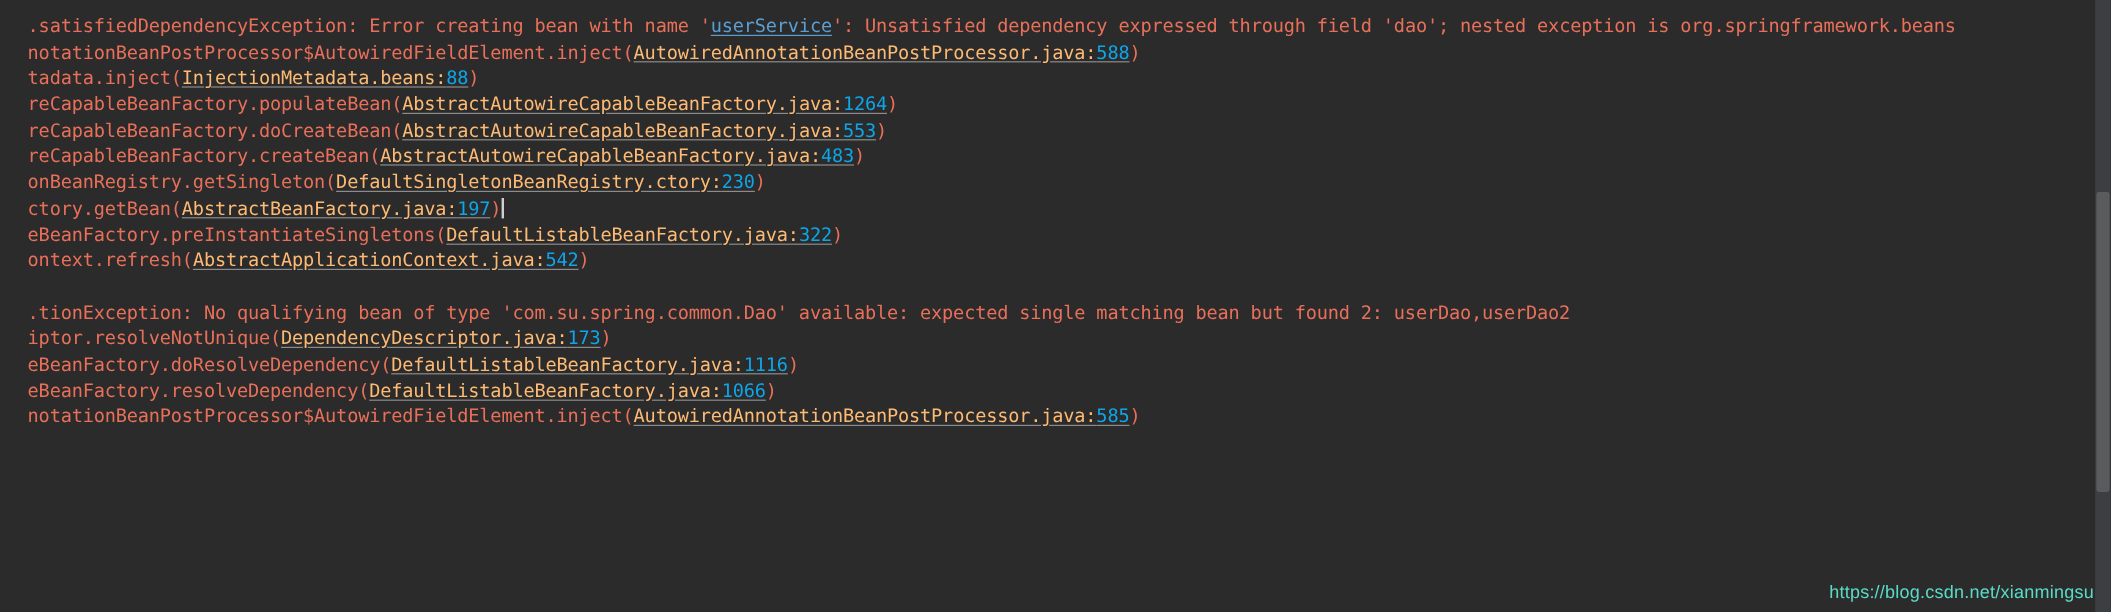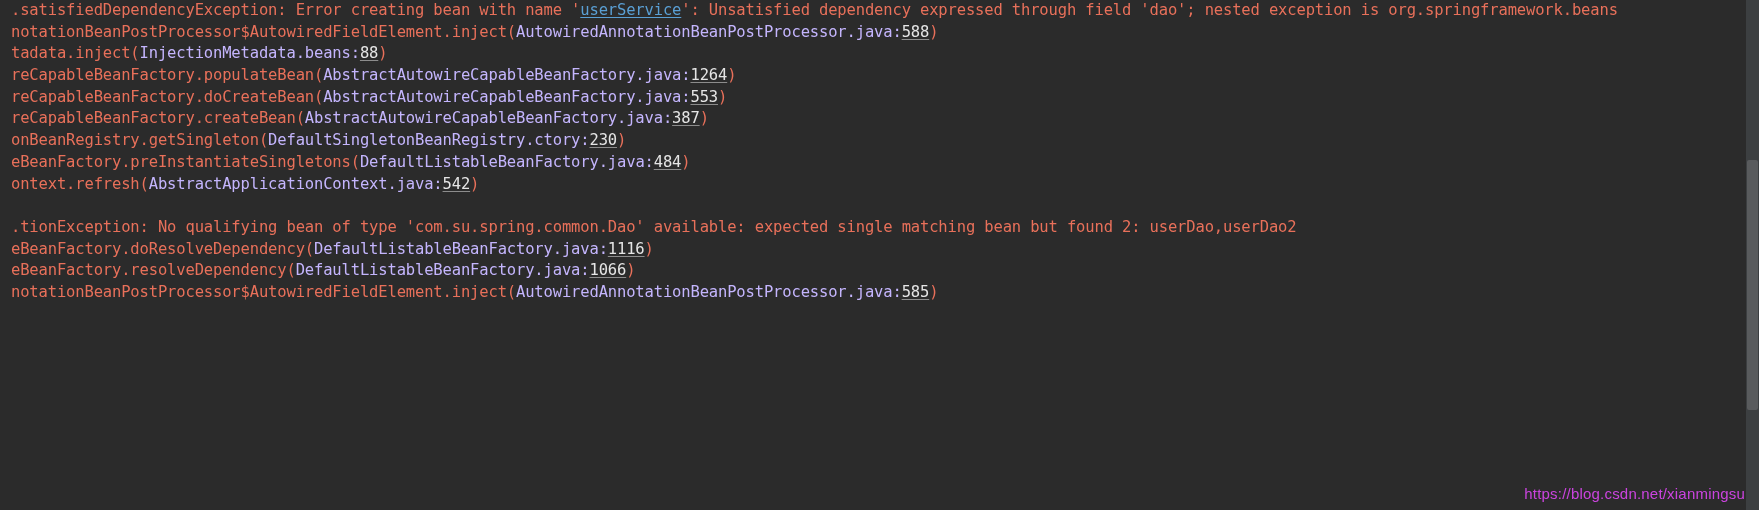--- a/index.html
+++ b/index.html
@@ -11,43 +11,44 @@
     width: 1759px;
     height: 510px;
     overflow: hidden;
     font-family: "DejaVu Sans Mono", "Liberation Mono", monospace;
   }
   #console {
     position: relative;
     width: 1759px;
     height: 510px;
     background: #2b2b2b;
-    padding: 0;
+    padding: 12px;
     box-sizing: border-box;
     overflow: hidden;
   }
   .line {
     height: 21.7px;
     line-height: 21.7px;
     white-space: pre;
     font-size: 15.5px;
     letter-spacing: -0.15px;
     padding-left: 11px;
     color: #e8705a;
     overflow: hidden;
   }
   .line.blank { color: transparent; }
   .msg { color: #e8705a; }
   .lnk {
-    color: #c4b5fd;
+    color: #fdba74;
+    text-decoration: underline;
     text-decoration-color: #8c8c8c;
     text-underline-offset: 2px;
   }
   .num {
-    color: #e5e5e5;
+    color: #0ea5e9;
     text-decoration: underline;
     text-decoration-color: #8c8c8c;
     text-underline-offset: 2px;
   }
   .paren { color: #e8705a; }
   .weblink {
     color: #5a9fd4;
     text-decoration: underline;
     text-decoration-color: #5a9fd4;
     text-underline-offset: 2px;
@@ -57,21 +58,21 @@
     width: 0;
     border-left: 2px solid #d0d0d0;
     height: 17px;
     vertical-align: -3px;
     margin-left: 0px;
   }
   #watermark {
     position: absolute;
     right: 14px;
     bottom: 8px;
-    color: #d946ef;
+    color: #5eead4;
     font-family: "Liberation Sans", sans-serif;
     font-size: 15px;
     letter-spacing: 0.2px;
     opacity: 0.92;
   }
   #scrollbar-track {
     position: absolute;
     right: 0;
     top: 0;
     width: 13px;
@@ -91,26 +92,28 @@
 </head>
 <body>
 
 <div id="console">
   <div id="lines-container">
       <div class="line"><span class="msg">.satisfiedDependencyException: Error creating bean with name '</span><span class="weblink">userService</span><span class="msg">': Unsatisfied dependency expressed through field 'dao'; nested exception is org.springframework.beans</span></div>
       <div class="line"><span class="msg">notationBeanPostProcessor$AutowiredFieldElement.inject(</span><span class="lnk">AutowiredAnnotationBeanPostProcessor.java:</span><span class="num">588</span><span class="paren">)</span></div>
       <div class="line"><span class="msg">tadata.inject(</span><span class="lnk">InjectionMetadata.beans:</span><span class="num">88</span><span class="paren">)</span></div>
       <div class="line"><span class="msg">reCapableBeanFactory.populateBean(</span><span class="lnk">AbstractAutowireCapableBeanFactory.java:</span><span class="num">1264</span><span class="paren">)</span></div>
       <div class="line"><span class="msg">reCapableBeanFactory.doCreateBean(</span><span class="lnk">AbstractAutowireCapableBeanFactory.java:</span><span class="num">553</span><span class="paren">)</span></div>
-      <div class="line"><span class="msg">reCapableBeanFactory.createBean(</span><span class="lnk">AbstractAutowireCapableBeanFactory.java:</span><span class="num">387</span><span class="paren">)</span></div>
+      <div class="line"><span class="msg">reCapableBeanFactory.createBean(</span><span class="lnk">AbstractAutowireCapableBeanFactory.java:</span><span class="num">483</span><span class="paren">)</span></div>
       <div class="line"><span class="msg">onBeanRegistry.getSingleton(</span><span class="lnk">DefaultSingletonBeanRegistry.ctory:</span><span class="num">230</span><span class="paren">)</span></div>
-      <div class="line"><span class="msg">eBeanFactory.preInstantiateSingletons(</span><span class="lnk">DefaultListableBeanFactory.java:</span><span class="num">484</span><span class="paren">)</span></div>
+      <div class="line"><span class="msg">ctory.getBean(</span><span class="lnk">AbstractBeanFactory.java:</span><span class="num">197</span><span class="paren">)</span><span class="caret"></span></div>
+      <div class="line"><span class="msg">eBeanFactory.preInstantiateSingletons(</span><span class="lnk">DefaultListableBeanFactory.java:</span><span class="num">322</span><span class="paren">)</span></div>
       <div class="line"><span class="msg">ontext.refresh(</span><span class="lnk">AbstractApplicationContext.java:</span><span class="num">542</span><span class="paren">)</span></div>
       <div class="line blank"><span class="msg"> </span></div>
       <div class="line"><span class="msg">.tionException: No qualifying bean of type 'com.su.spring.common.Dao' available: expected single matching bean but found 2: userDao,userDao2</span></div>
+      <div class="line"><span class="msg">iptor.resolveNotUnique(</span><span class="lnk">DependencyDescriptor.java:</span><span class="num">173</span><span class="paren">)</span></div>
       <div class="line"><span class="msg">eBeanFactory.doResolveDependency(</span><span class="lnk">DefaultListableBeanFactory.java:</span><span class="num">1116</span><span class="paren">)</span></div>
       <div class="line"><span class="msg">eBeanFactory.resolveDependency(</span><span class="lnk">DefaultListableBeanFactory.java:</span><span class="num">1066</span><span class="paren">)</span></div>
       <div class="line"><span class="msg">notationBeanPostProcessor$AutowiredFieldElement.inject(</span><span class="lnk">AutowiredAnnotationBeanPostProcessor.java:</span><span class="num">585</span><span class="paren">)</span></div>
     </div>
 
   <div id="scrollbar-track">
     <div id="scrollbar-thumb"></div>
   </div>
 
   <div id="watermark">https://blog.csdn.net/xianmingsu</div>

